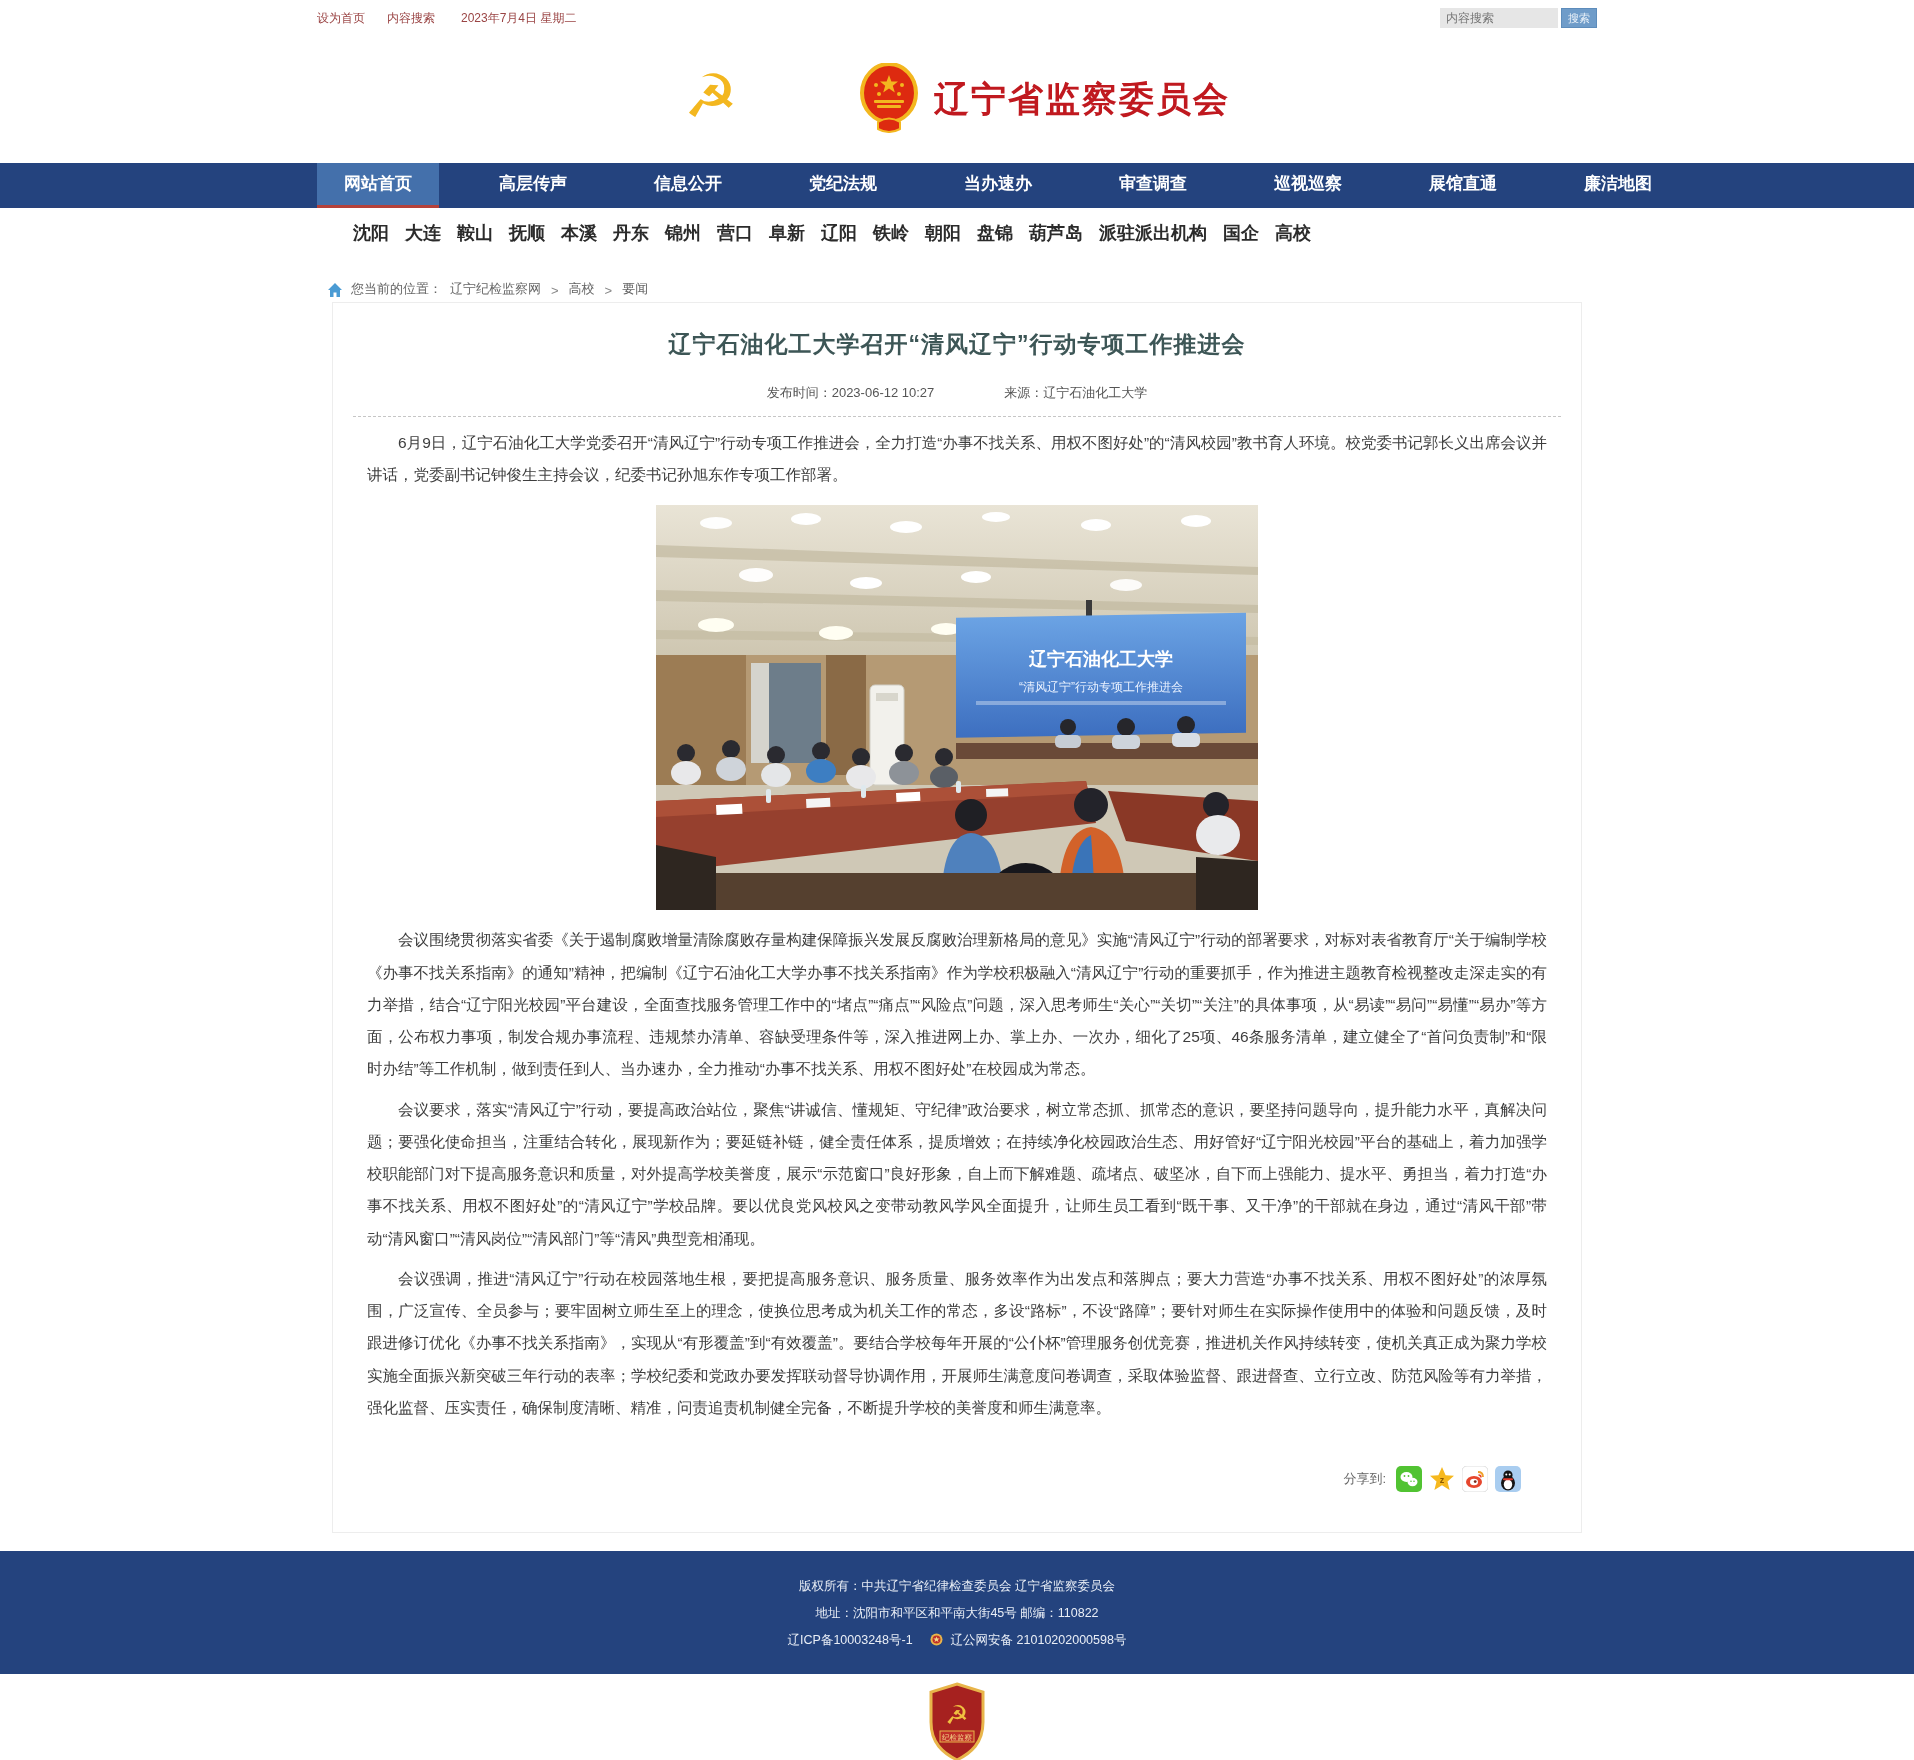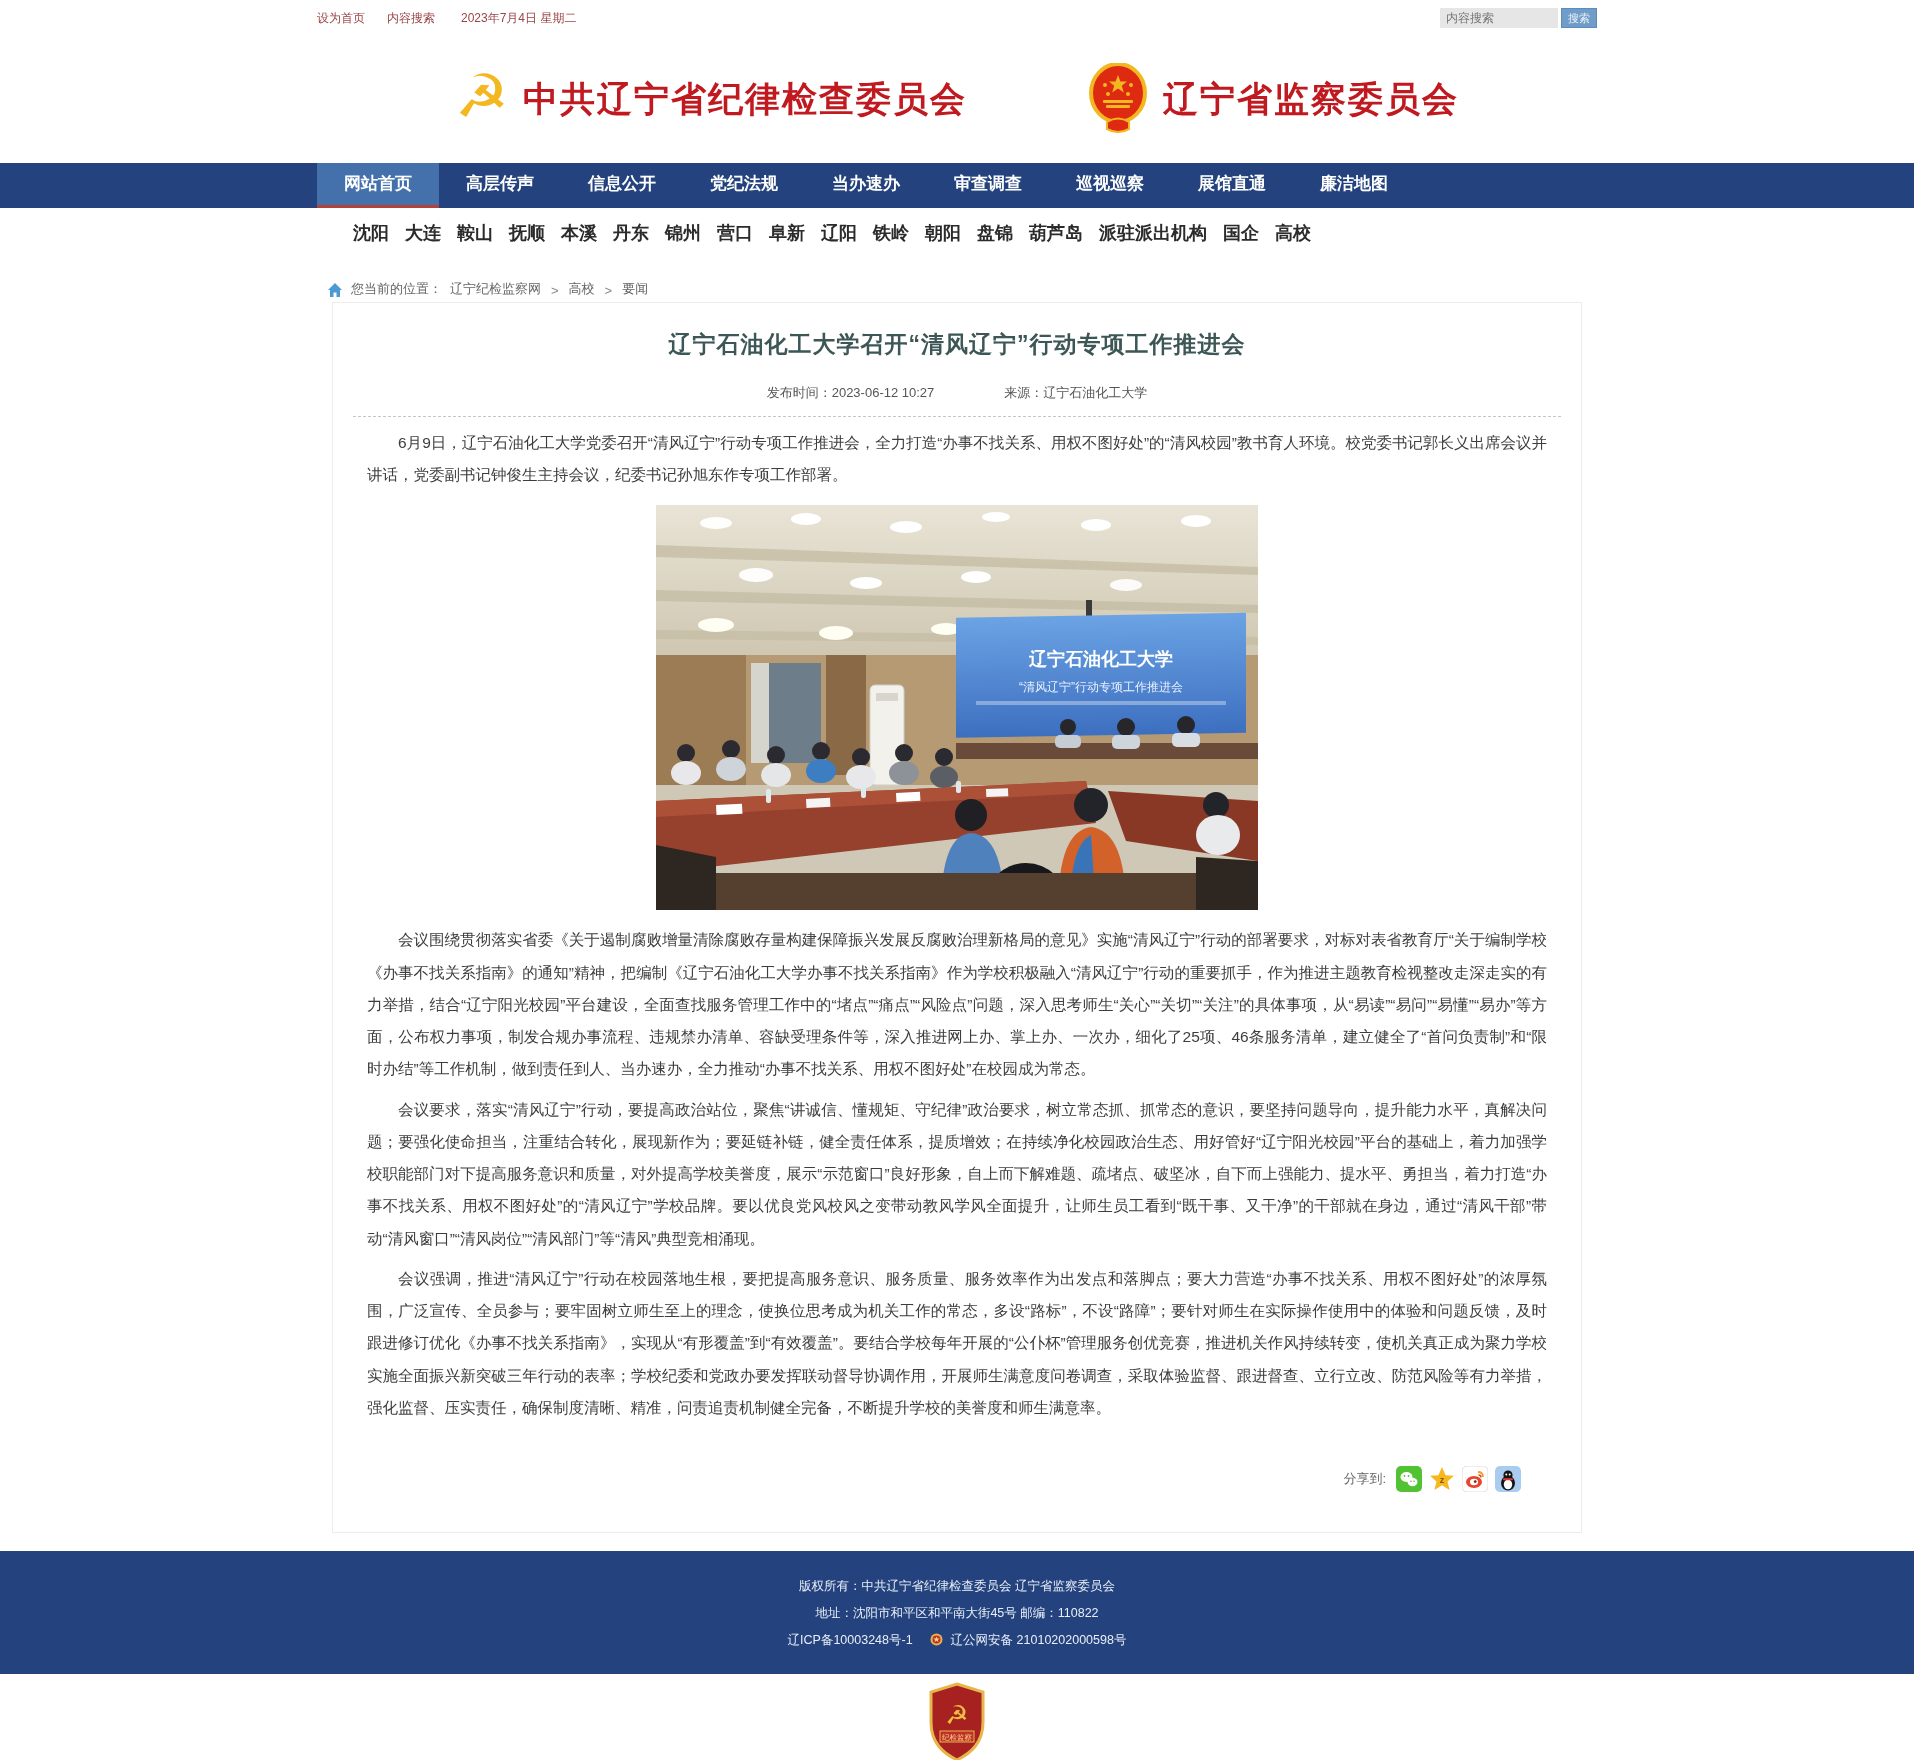--- a/index.html
+++ b/index.html
@@ -23,21 +23,21 @@
 
   
   .header { height:127px; background:#fff; }
   .header .container { display:flex; align-items:center; justify-content:center; gap:120px; height:127px; }
   .brand { display:flex; align-items:center; gap:14px; }
   .party-emblem { font-size:60px; line-height:60px; color:#f3b71f; transform:translateY(-3px); }
   .brand-title { font-size:35px; font-weight:bold; color:#c0191f; letter-spacing:2px; white-space:nowrap; }
 
   
   .nav { height:45px; background:#24437e; }
-  .nav .container { display:flex; height:45px; }
+  .nav .container { display:flex; height:45px;gap:33px; }
   .nav-item { color:#fff; font-size:17px; font-weight:bold; line-height:42px; padding:0 27px;
     cursor:pointer; text-decoration:none; white-space:nowrap; }
   .nav-item.active { background:#4470ab; border-bottom:3px solid #b5413a; }
 
   
   .subnav { height:50px; background:#fff; }
   .subnav .container { display:flex; align-items:center; height:50px; gap:16px; padding-left:36px; }
   .subnav a { font-size:18px; font-weight:bold; color:#2b2b2b; text-decoration:none; cursor:pointer; white-space:nowrap; }
 
   
@@ -83,21 +83,20 @@
       <input class="search-input" placeholder="内容搜索" style="">
       <button class="search-btn">搜索</button>
     </div>
   </div>
 </div>
 
 <div class="header">
   <div class="container">
     <div class="brand">
       <span class="party-emblem">☭</span>
-      <span class="brand-title">中共辽宁省纪律检查委员会</span>
     </div>
     <div class="brand">
       <span>
         <svg width="62" height="70" viewBox="0 0 62 70">
           <ellipse cx="31" cy="30" rx="27" ry="29" fill="#dd2a10" stroke="#f3b71f" stroke-width="4"></ellipse>
           <polygon points="31,12 33.4,18.6 40,18.6 34.8,22.8 36.8,29.4 31,25.4 25.2,29.4 27.2,22.8 22,18.6 28.6,18.6" fill="#f3b71f"></polygon>
           <circle cx="18" cy="22" r="2" fill="#f3b71f"></circle>
             <circle cx="44" cy="22" r="2" fill="#f3b71f"></circle>
           <circle cx="21" cy="31" r="2" fill="#f3b71f"></circle>
             <circle cx="41" cy="31" r="2" fill="#f3b71f"></circle>

